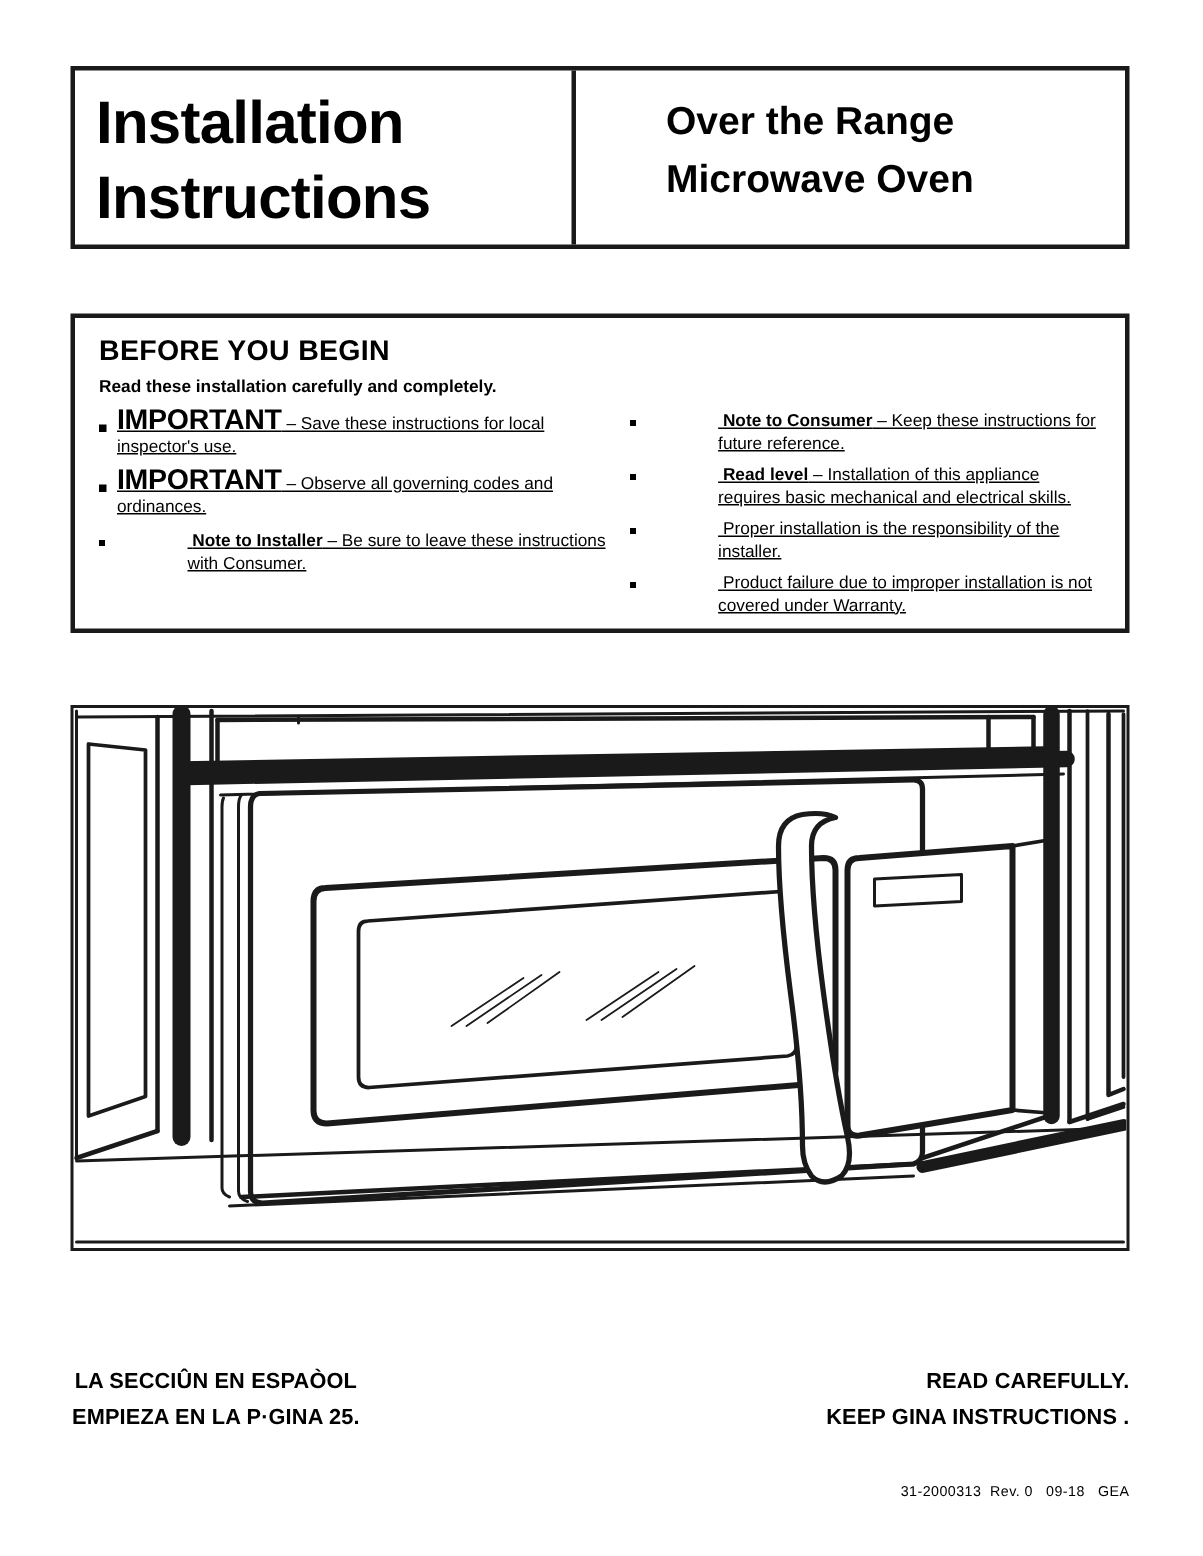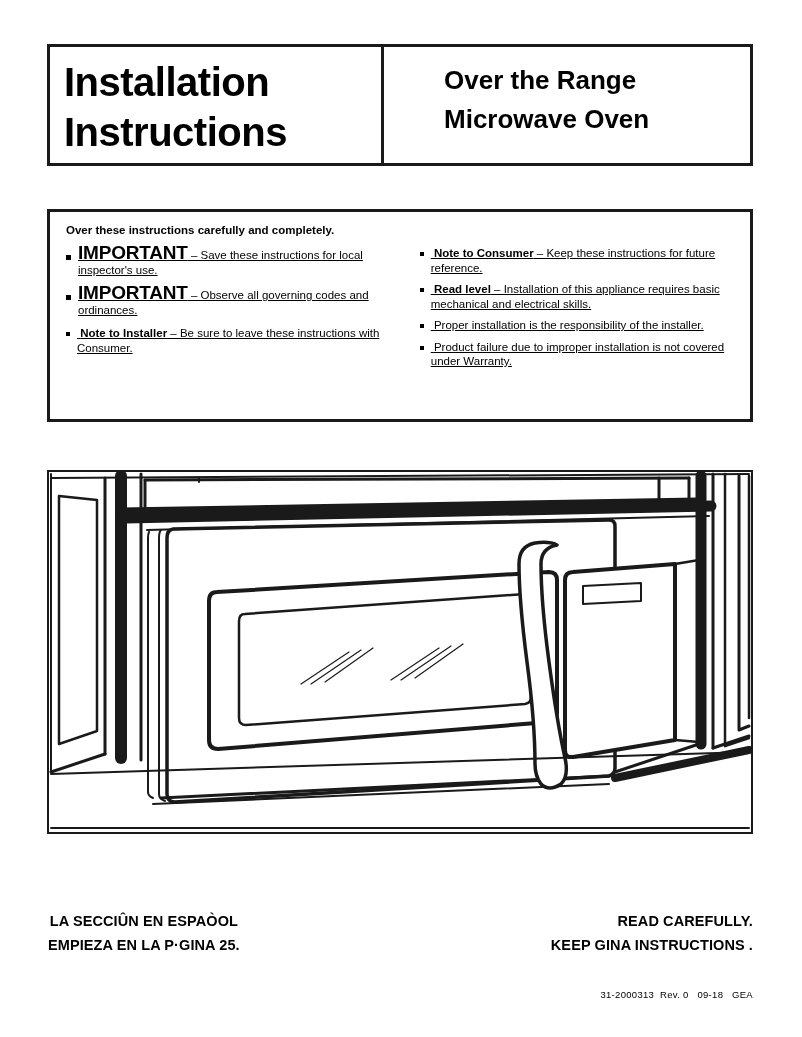--- a/index.html
+++ b/index.html
@@ -79,21 +79,21 @@
     display: flex;
     gap: 0;
   }
   #begin-col-left { width: 352px; }
   #begin-col-right { width: 322px; padding-left: 8px; }
 
   .bullet-item {
     display: flex;
     margin-bottom: 9px;
   }
-  .bullet-item.tight { margin-bottom: 7px; }
+  .bullet-item.tight { margin-bottom: 7px; gap: 48px; }
   .sq {
     flex: 0 0 auto;
     width: 5px;
     height: 5px;
     background: #000;
     margin-top: 9px;
     margin-right: 7px;
   }
   .sq.small {
     width: 4px;
@@ -164,21 +164,22 @@
     <div class="line">Installation</div>
     <div class="line">Instructions</div>
   </div>
   <div id="header-right">
     <div class="line">Over the Range</div>
     <div class="line">Microwave Oven</div>
   </div>
 </div>
 
 <div id="begin-box">
-  <div id="begin-sub">Over these instructions carefully and completely.</div>
+  <div id="begin-title">BEFORE YOU BEGIN</div>
+  <div id="begin-sub">Read these installation carefully and completely.</div>
 
   <div id="begin-cols">
 
     <div id="begin-col-left">
 
       <div class="bullet-item">
         <span class="sq"></span>
         <span class="btext"><span class="big">IMPORTANT</span><span> – Save these instructions for local inspector's use.</span></span>
       </div>
 

